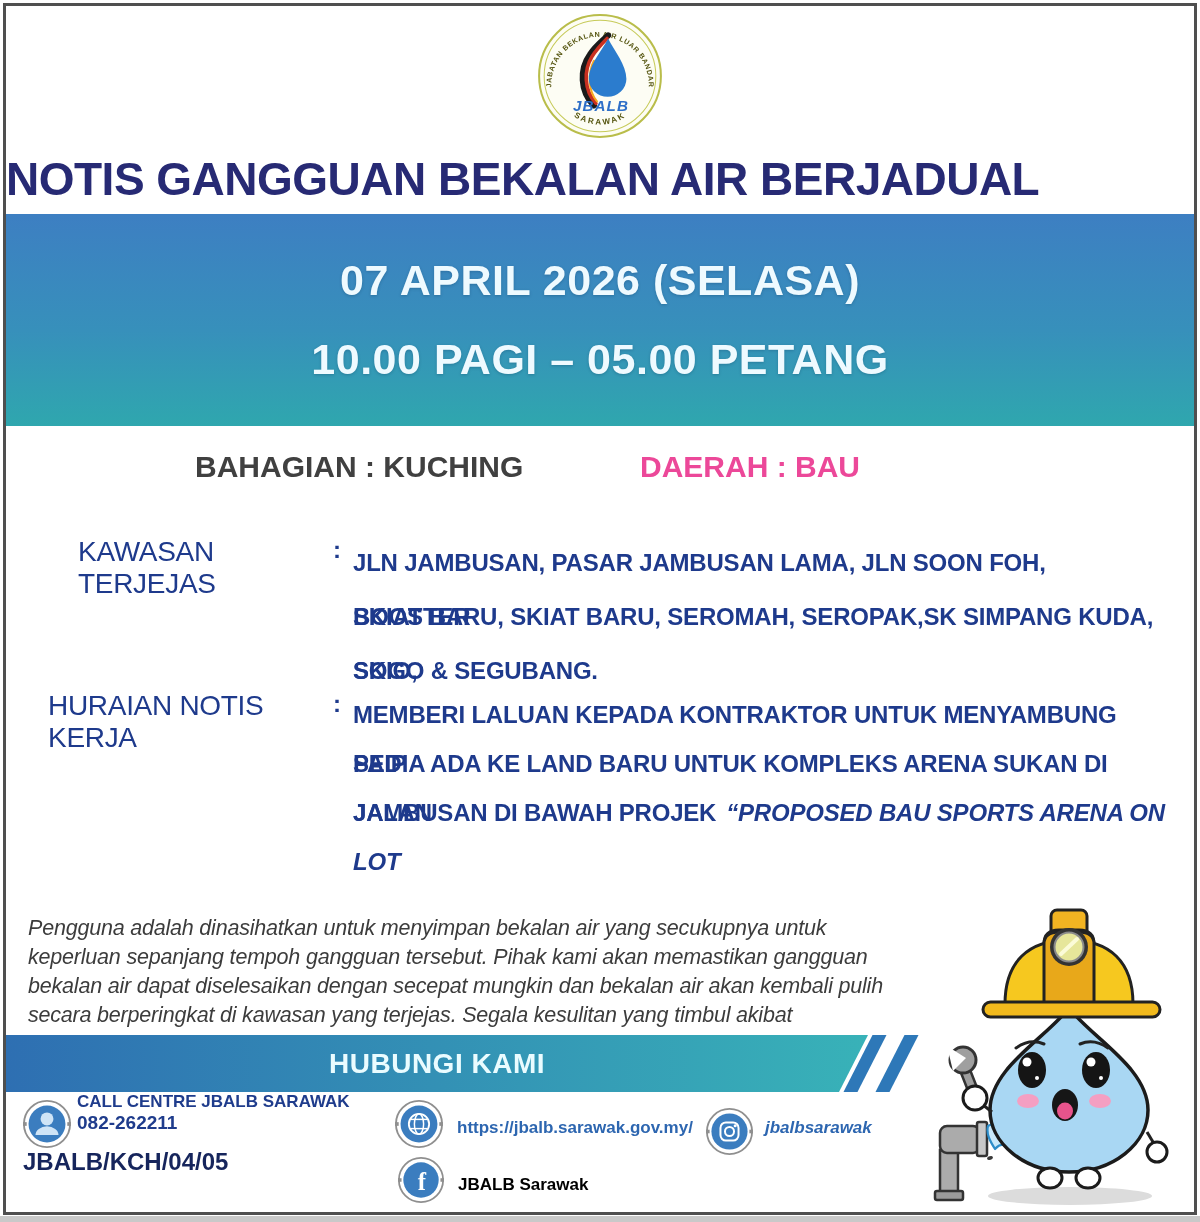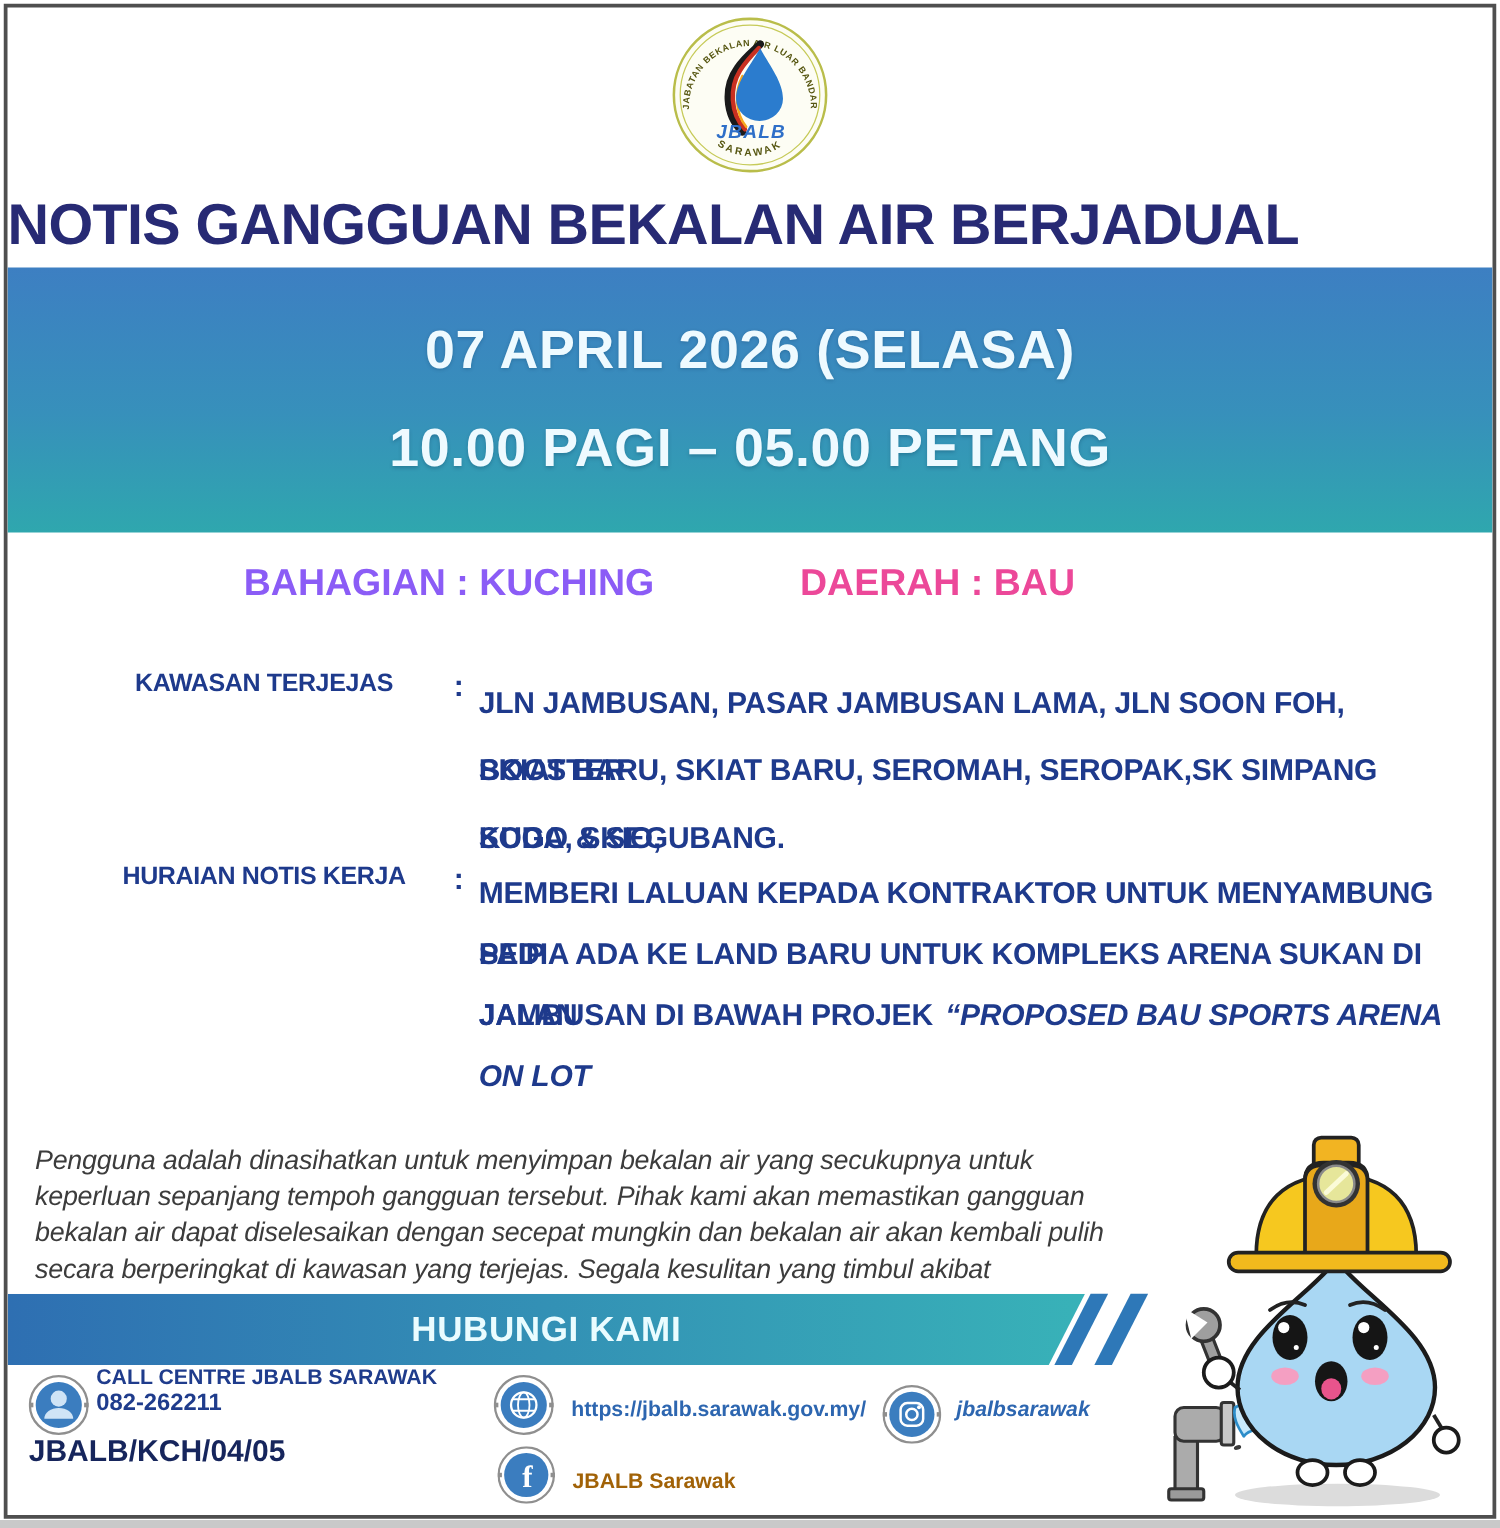--- a/index.html
+++ b/index.html
@@ -24,30 +24,30 @@
     background:linear-gradient(180deg,#3d7fc2 0%,#3790bb 55%,#2fa7ae 100%);
     display:flex; flex-direction:column; justify-content:center; align-items:center; gap:31px;
   }
   .date-band .band-line {
     color:#eefaff; font-size:43px; font-weight:700; letter-spacing:0.5px;
     text-shadow:0 1px 3px rgba(0,40,70,0.25); line-height:1.1;
   }
 
   
   .region-row { position:absolute; top:444px; left:0; width:100%; height:40px; }
-  .region-bahagian { position:absolute; left:189px; top:0; font-size:30px; font-weight:700; color:#8b5cf6; }
+  .region-bahagian { position:absolute; left:189px; top:0; font-size:30px; font-weight:700; color:#404040; }
   .region-daerah   { position:absolute; left:634px; top:0; font-size:30px; font-weight:700; color:#ec4899; }
 
   
   .detail-row { position:absolute; left:0; width:1160px; display:flex; align-items:flex-start; color:#1e3a8c; }
-  .detail-label { width:327px; box-sizing:border-box; font-size:20px; font-weight:700; letter-spacing:-0.3px;margin-left:30px; }
+  .detail-label { width:327px; box-sizing:border-box; font-size:28px; font-weight:400; letter-spacing:-0.3px; }
   .kawasan-row { top:530px; }
   .kawasan-row .detail-label { padding-left:72px; }
   .huraian-row { top:684px; }
-  .huraian-row .detail-label { padding-left:62px; }
+  .huraian-row .detail-label { padding-left:42px; }
   .detail-colon { width:14px; font-size:24px; font-weight:700; }
   .detail-content { flex:1; margin-left:6px; font-size:24px; font-weight:700; letter-spacing:-0.2px; }
   .kawasan-row .cline { line-height:54px; height:54px; }
   .huraian-row .cline { line-height:49px; height:49px; }
   .it { font-style:italic; }
   .gapL { margin-left:10px; }
 
   
   .disclaimer {
     position:absolute; top:908px; left:22px; width:856px;
@@ -65,21 +65,21 @@
   .bar-slash { position:absolute; top:1029px; width:14px; height:57px; background:#2e78b8; transform:skewX(-27deg); }
   .slash-1 { left:852px; }
   .slash-2 { left:884px; }
 
   
   .ft { position:absolute; color:#1f3c8c; font-weight:700; }
   .cc-label { left:71px; top:1086px; font-size:17px; }
   .cc-phone { left:71px; top:1106px; font-size:19px; }
   .ref-no   { left:17px; top:1142px; font-size:24px; color:#16255c; }
   .url-text { left:451px; top:1112px; font-size:17px; color:#2d66b0; }
-  .fb-text  { left:452px; top:1169px; font-size:17px; color:#a16207; }
+  .fb-text  { left:452px; top:1169px; font-size:17px; color:#000000; }
   .ig-text  { left:759px; top:1112px; font-size:17px; color:#2d66b0;font-style:italic; }
   .icon-abs { position:absolute; }
   .person-pos { left:17px;  top:1094px; }
   .globe-pos  { left:389px; top:1094px; }
   .fb-pos     { left:392px; top:1151px; }
   .ig-pos     { left:700px; top:1102px; }
 
   .mascot-wrap { position:absolute; left:922px; top:894px; width:262px; height:310px; }
 </style>
 </head>

